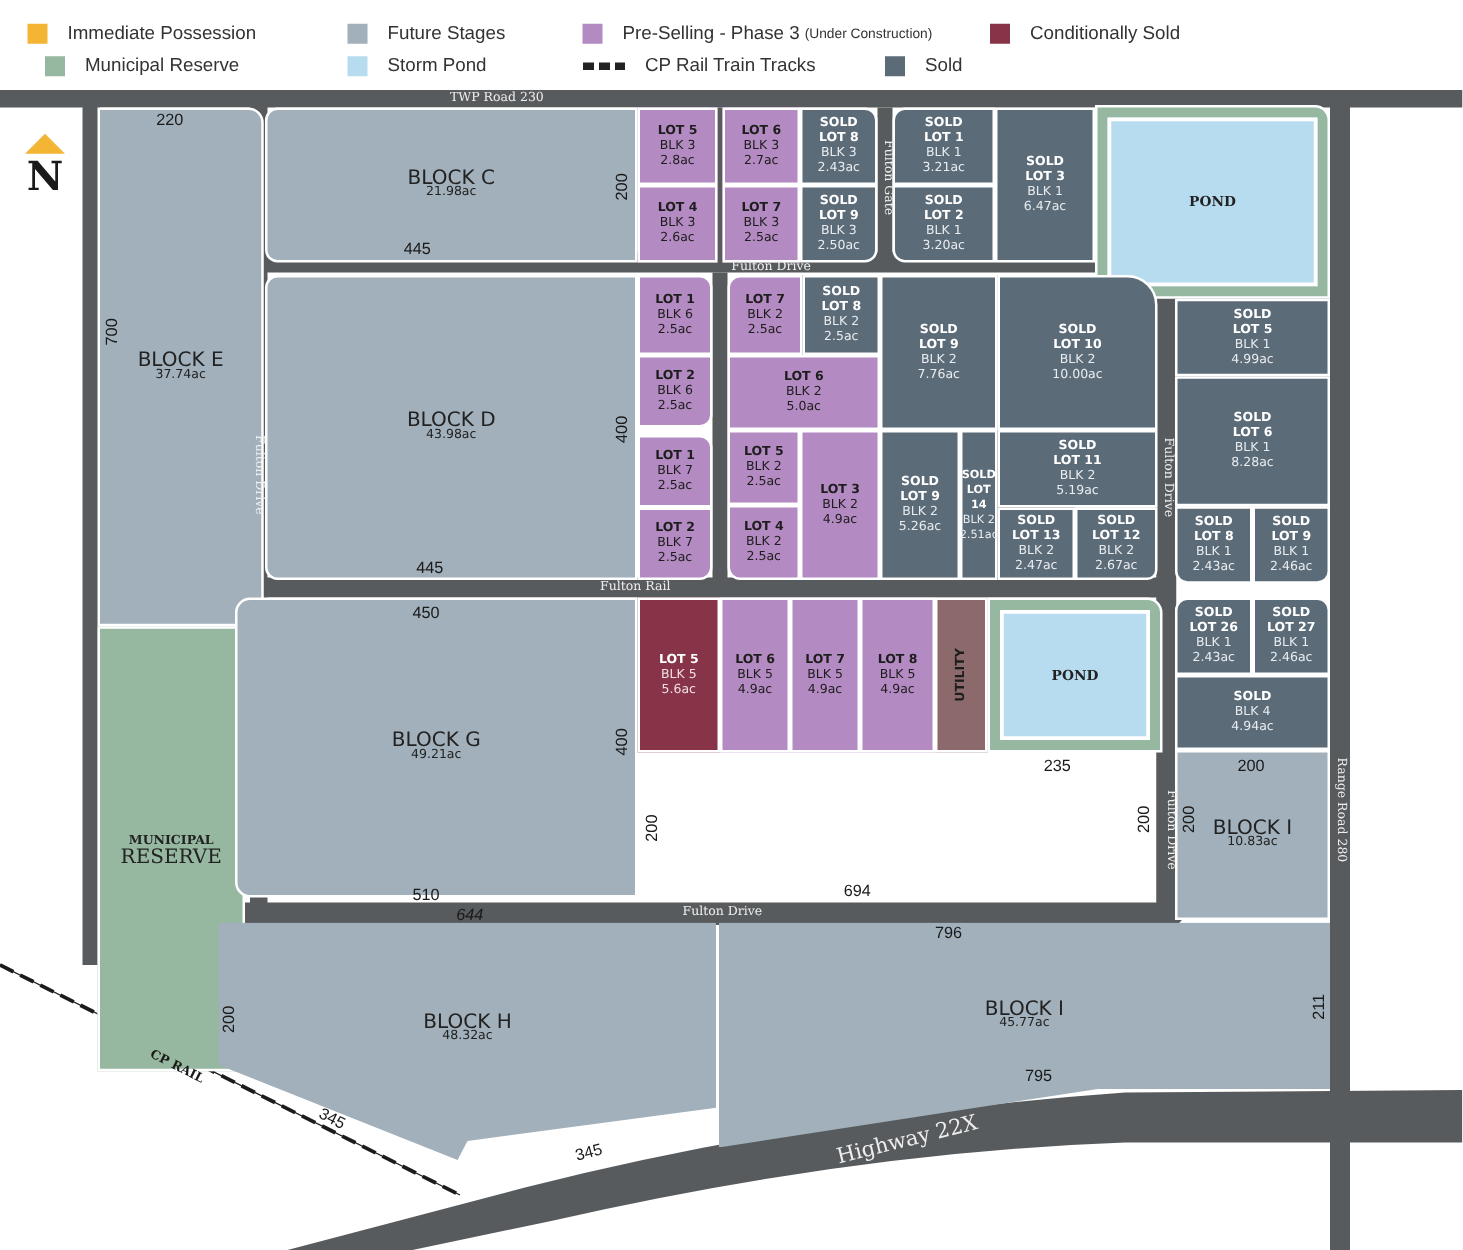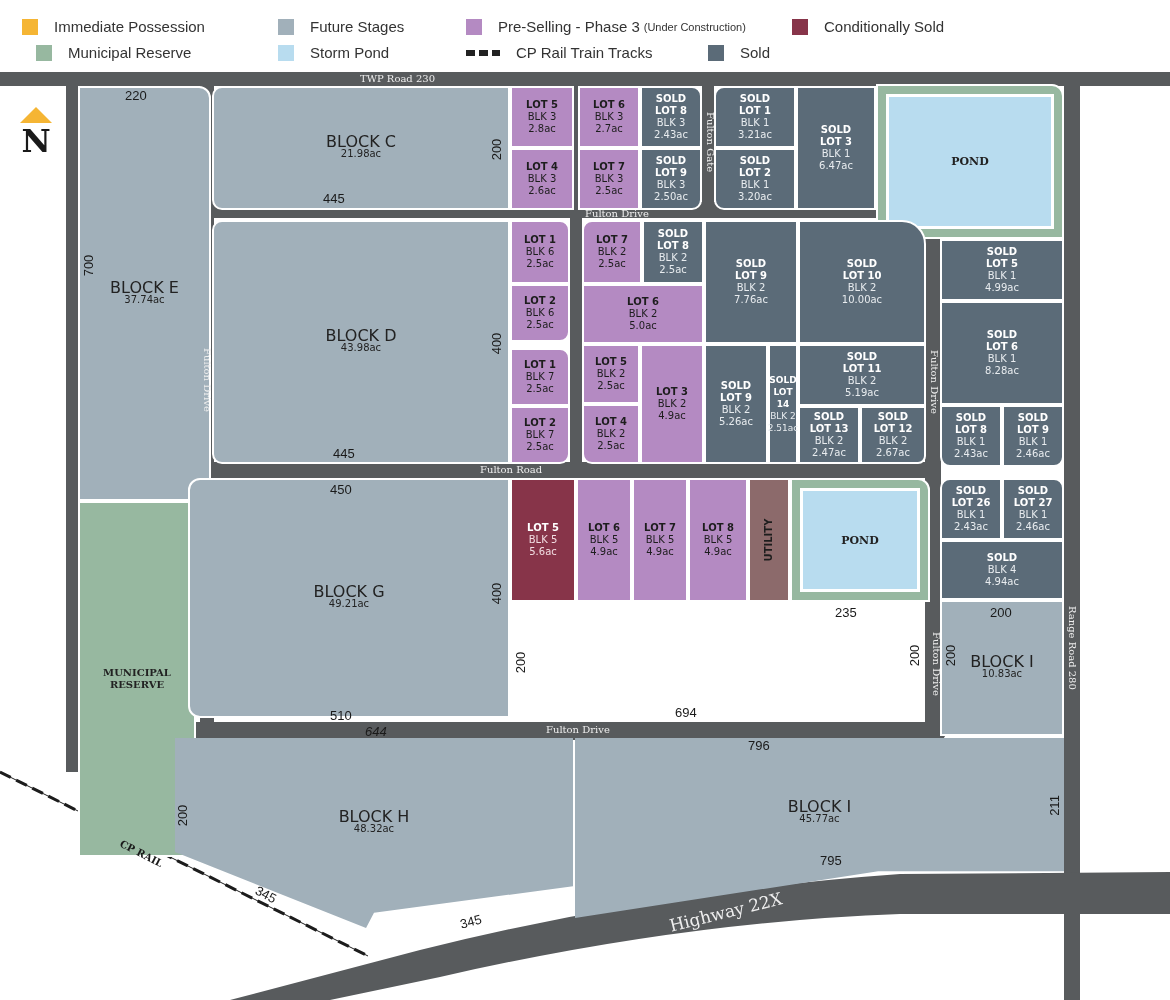--- a/index.html
+++ b/index.html
@@ -95,21 +95,21 @@
 
   <div class="lot future" style="left:78px;top:14px;width:133px;height:415px;border-radius:0 12px 0 0;">
     <span class="block-name">BLOCK E</span>
     <span>37.74ac</span>
   </div>
   <div class="dim" style="left:125px;top:16px;">220</div>
   <div class="dim v" style="left:78px;top:186px;">700</div>
 
   <div class="lot reserve" style="left:78px;top:429px;width:118px;height:356px;">
     <span style="font-family:'DejaVu Serif',serif;font-weight:bold;font-size:10px;">MUNICIPAL</span>
-    <span style="font-family:'DejaVu Serif',serif;font-weight:bold;font-size:10px;">RESERVE</span>
+    <span style="font-family:'DejaVu Serif',serif;font-weight:normal;font-size:16px;">RESERVE</span>
   </div>
 
   <div class="north" style="top:35px;">
     <div class="north-arrow"></div>
     <div class="north-letter">N</div>
   </div>
 
   <div class="lot future" style="left:212px;top:14px;width:298px;height:124px;border-radius:10px 0 0 10px;">
     <span class="block-name">BLOCK C</span>
     <span>21.98ac</span>
@@ -382,20 +382,20 @@
     <span>45.77ac</span>
   </div>
   <div class="dim" style="left:748px;top:666px;">796</div>
   <div class="dim" style="left:820px;top:781px;">795</div>
   <div class="dim v" style="left:1044px;top:726px;">211</div>
 
   <div class="road-label" style="left:360px;top:1px;">TWP Road 230</div>
   <div class="road-label" style="left:585px;top:136px;">Fulton Drive</div>
   <div class="road-label v" style="left:716px;top:40px;">Fulton Gate</div>
   <div class="road-label v" style="left:213px;top:276px;">Fulton Drive</div>
-  <div class="road-label" style="left:480px;top:392px;">Fulton Road</div>
+  <div class="road-label" style="left:480px;top:392px;">Fulton Rail</div>
   <div class="road-label v" style="left:940px;top:278px;">Fulton Drive</div>
   <div class="road-label v" style="left:942px;top:560px;">Fulton Drive</div>
   <div class="road-label" style="left:546px;top:652px;">Fulton Drive</div>
   <div class="road-label v" style="left:1078px;top:534px;">Range Road 280</div>
   <div class="road-label" style="left:668px;top:830px;font-size:17px;transform:rotate(-14deg);">Highway 22X</div>
   <div class="road-label" style="left:118px;top:776px;color:#1a1a1a;font-weight:bold;transform:rotate(27deg);">CP RAIL</div>
 </div>
 
 </body></html>

